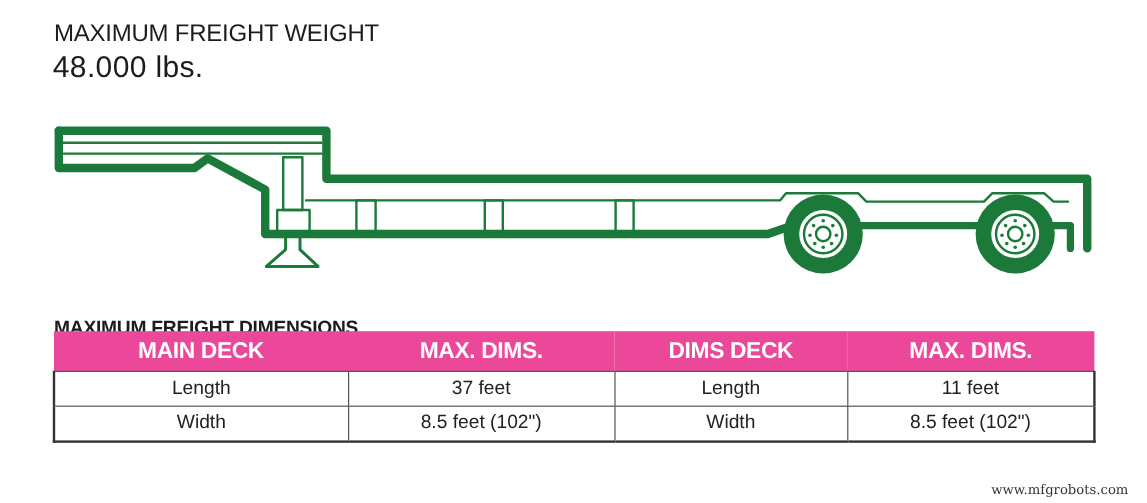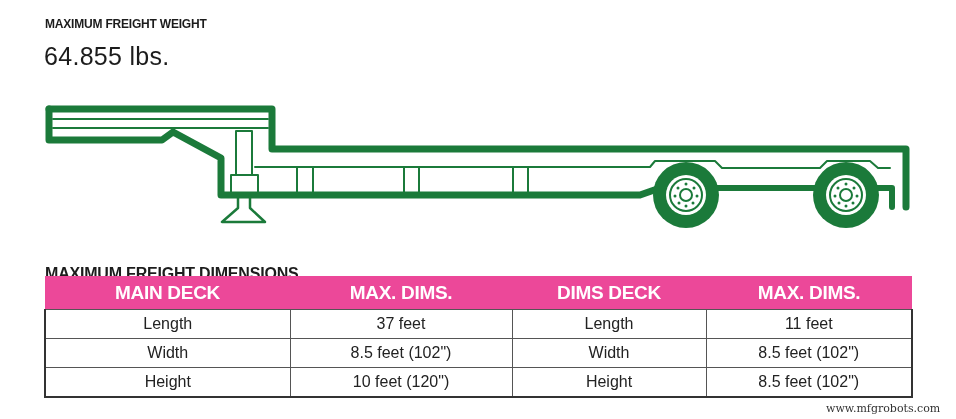--- a/index.html
+++ b/index.html
@@ -1,33 +1,33 @@
 <!DOCTYPE html>
 <html><head>
   <meta charset="utf-8">
   <style>
     html, body { margin: 0; padding: 0; background: #ffffff; }
     body { width: 956px; height: 419px; position: relative; overflow: hidden; font-family: "Liberation Sans", sans-serif; color: #1a1a1a; }
-    .weight-title { position: absolute; left: 45px; top: 17px; font-size: 12px; font-weight: bold; letter-spacing: -0.2px; color: #1c1c1c; }
+    .weight-title { position: absolute; left: 45px; top: 17px; font-size: 20px; font-weight: normal; letter-spacing: -0.2px; color: #1c1c1c; }
     .weight-value { position: absolute; left: 44px; top: 42px; font-size: 25px; font-weight: normal; color: #1c1c1c; letter-spacing: 0.3px; }
     .trailer { position: absolute; left: 0; top: 95px; width: 956px; height: 140px; }
     .dims-title { position: absolute; left: 45px; top: 245px; font-size: 16px; font-weight: bold; color: #1c1c1c; letter-spacing: -0.2px; margin-top: 20px; }
     table.dims { position: absolute; left: 44px; top: 276px; width: 867px; border-collapse: collapse; table-layout: fixed; }
     table.dims th { background: #ec4899; color: #ffffff; font-size: 19px; font-weight: bold; height: 33px; padding: 0; text-align: center; letter-spacing: -0.3px; }
     table.dims td { border: 1px solid #555555; font-size: 16px; height: 28px; padding: 0; text-align: center; color: #222222; }
     table.dims tr td:first-child { border-left: 2px solid #333; }
     table.dims tr td:last-child { border-right: 2px solid #333; }
     table.dims tr:last-child td { border-bottom: 2px solid #333; }
     .watermark { position: absolute; left: 826px; top: 402px; font-family: "DejaVu Serif", serif; font-size: 11px; color: #333333; }
   </style>
 </head>
 <body>
 
 <div class="weight-title">MAXIMUM FREIGHT WEIGHT</div>
-<div class="weight-value">64.855 lbs.</div>
+<div class="weight-value">48.000 lbs.</div>
 
 <svg class="trailer" viewBox="0 95 956 140" width="956" height="140">
   <g fill="none" stroke="#1b7a3a" stroke-linejoin="round" stroke-linecap="round">
 
     <path d="M49,109 L272,109 L272,149 L906,149 L906,207" stroke-width="7"></path>
     <path d="M49,109 L49,140 L162,140 L173,132 L221,158 L221,195 L640,195 L660,188" stroke-width="7"></path>
 
     <line x1="53" y1="119" x2="268" y2="119" stroke-width="2"></line>
     <line x1="53" y1="128" x2="268" y2="128" stroke-width="2"></line>
 
@@ -101,22 +101,16 @@
       <td>37 feet</td>
       <td>Length</td>
       <td>11 feet</td>
     </tr>
     <tr>
       <td>Width</td>
       <td>8.5 feet (102")</td>
       <td>Width</td>
       <td>8.5 feet (102")</td>
     </tr>
-    <tr>
-      <td>Height</td>
-      <td>10 feet (120")</td>
-      <td>Height</td>
-      <td>8.5 feet (102")</td>
-    </tr>
   </tbody>
 </table>
 
 <div class="watermark">www.mfgrobots.com</div>
 
 </body></html>

